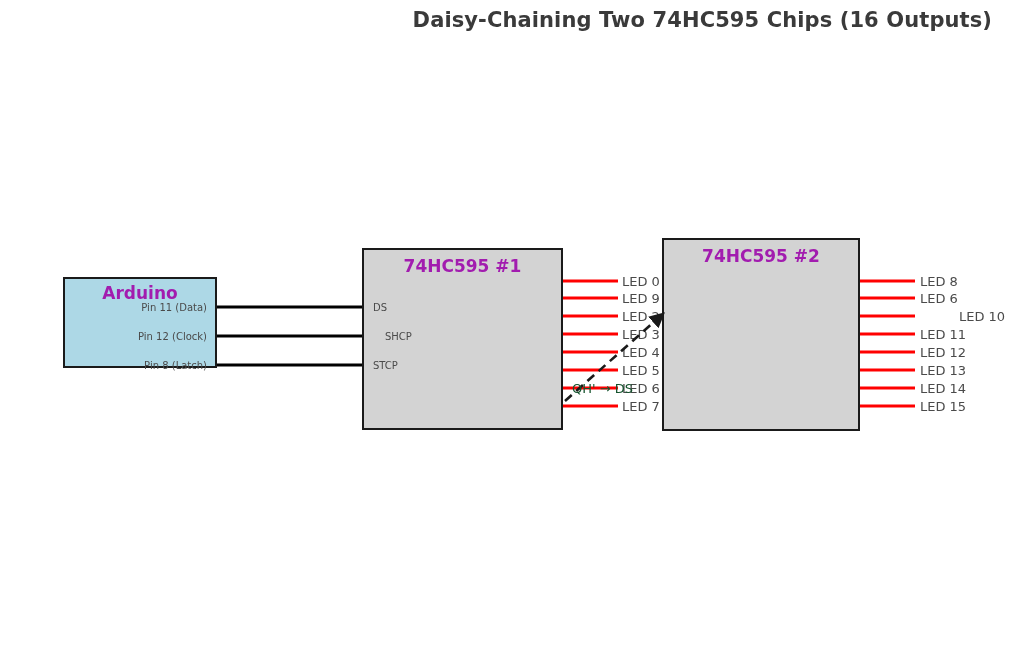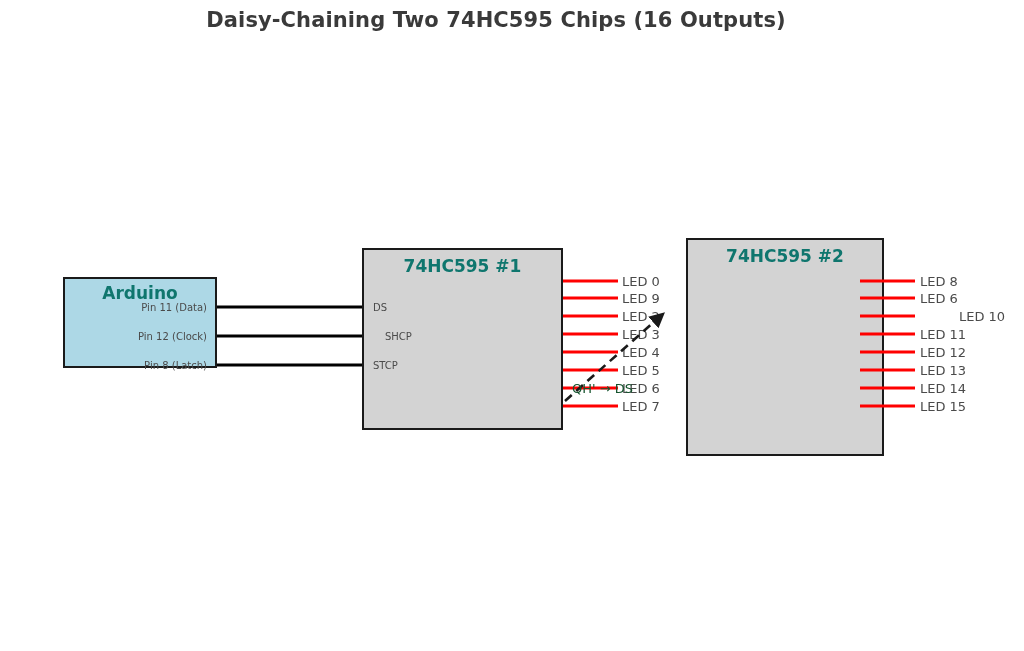--- a/index.html
+++ b/index.html
@@ -13,41 +13,41 @@
     height: 651px;
     background: #ffffff;
     overflow: hidden;
     font-family: "DejaVu Sans", sans-serif;
   }
   #title {
     position: absolute;
     left: 0;
     top: 8px;
     width: 992px;
-    text-align: center;
+    text-align: right;
     font-size: 21px;
     font-weight: bold;
     color: #3a3a3a;
     letter-spacing: 0.1px;
   }
 
   
   .block {
     position: absolute;
     box-sizing: border-box;
     border: 2px solid #1a1a1a;
   }
   .block-title {
     position: absolute;
     left: 0;
     width: 100%;
     text-align: center;
     font-size: 17px;
     font-weight: bold;
-    color: #0f766e;
+    color: #a21caf;
     white-space: nowrap;
   }
 
   #arduino-block {
     left: 63px;
     top: 277px;
     width: 154px;
     height: 91px;
     background: #add8e6;
   }
@@ -57,23 +57,22 @@
     left: 362px;
     top: 248px;
     width: 201px;
     height: 182px;
     background: #d3d3d3;
   }
   #chip2-block {
     left: 662px;
     top: 238px;
     width: 198px;
-    height: 218px;
+    height: 193px;
     background: #d3d3d3;
-    margin-left: 24px;
   }
   #chip1-title, #chip2-title { top: 6px; }
 
   
   .pin-label {
     position: absolute;
     font-size: 10px;
     color: #4a4a4a;
     white-space: nowrap;
   }

